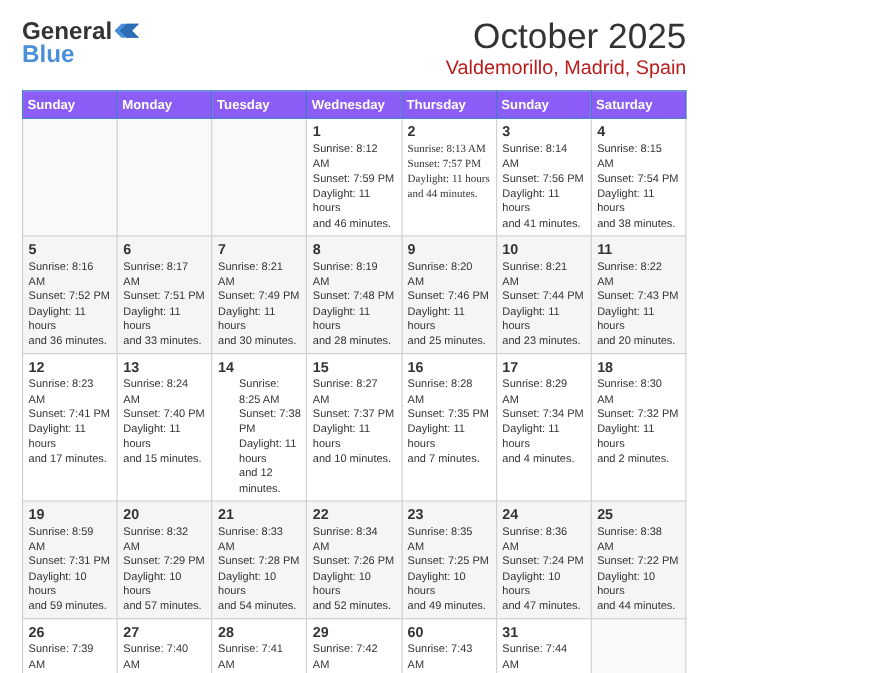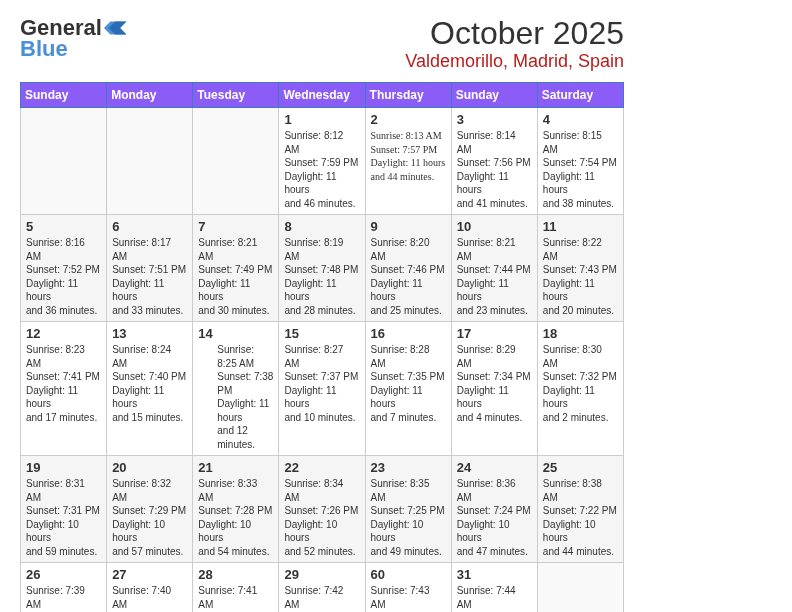--- a/index.html
+++ b/index.html
@@ -267,21 +267,21 @@
             <span class="day-number">18</span>
             <div class="day-info" style="white-space: pre-line;">Sunrise: 8:30 AM
 Sunset: 7:32 PM
 Daylight: 11 hours
 and 2 minutes.</div>
           </td>
         </tr>
         <tr>
           <td>
             <span class="day-number">19</span>
-            <div class="day-info" style="white-space: pre-line;">Sunrise: 8:31 AM
+            <div class="day-info" style="white-space: pre-line;">Sunrise: 8:59 AM
 Sunset: 7:31 PM
 Daylight: 10 hours
 and 59 minutes.</div>
           </td>
           <td>
             <span class="day-number">20</span>
             <div class="day-info" style="white-space: pre-line;">Sunrise: 8:32 AM
 Sunset: 7:29 PM
 Daylight: 10 hours
 and 57 minutes.</div>

